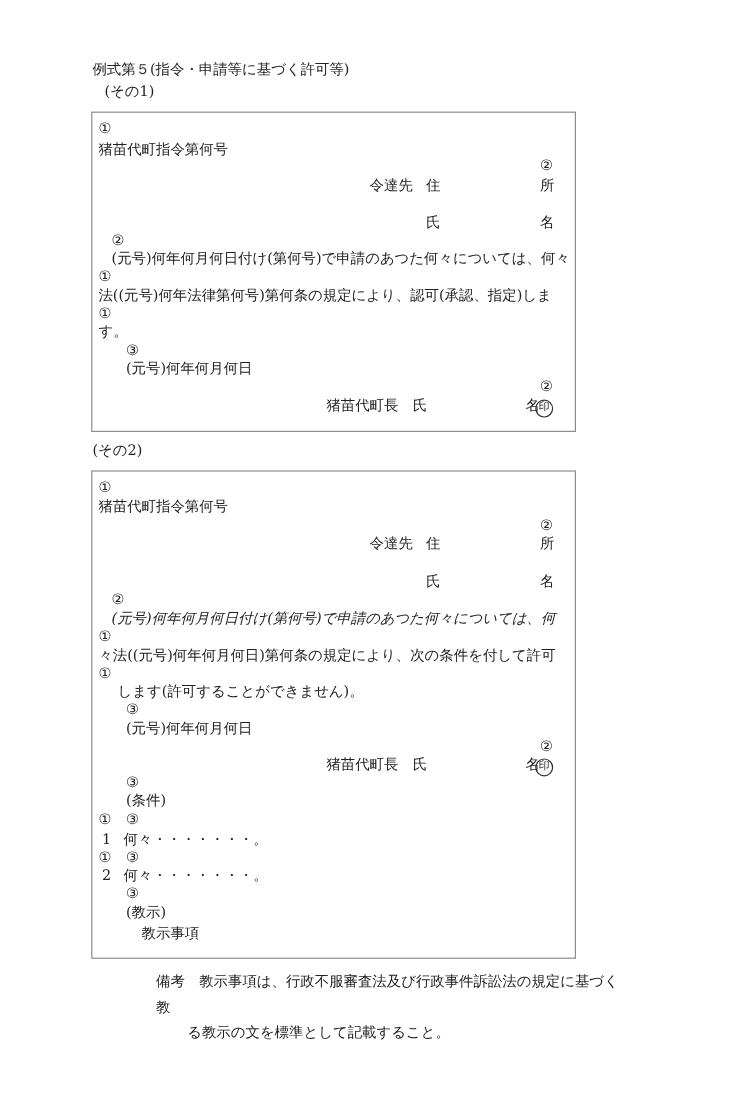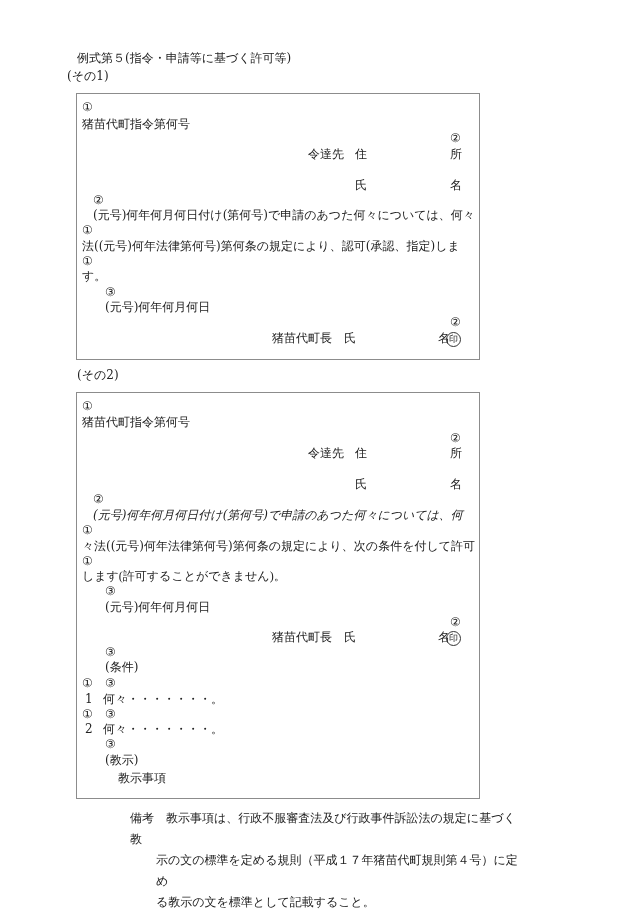--- a/index.html
+++ b/index.html
@@ -12,21 +12,21 @@
   .box { position: absolute; border: 1px solid #8c8c8c; box-sizing: border-box; }
   .seal { display: inline-block; width: 13px; height: 13px; border: 1px solid #333; border-radius: 50%;
           font-size: 9px; line-height: 13px; text-align: center; margin-left: -4px; background: transparent; }
   .note { position: absolute; left: 90px; top: 808px; width: 390px; font-size: 12px; line-height: 21px; margin-left: 40px; }
   .note .indent { padding-left: 26px; display: block; }
 </style>
 </head>
 <body>
 
 <div class="t" style="left:77px;top:51px;">例式第５(指令・申請等に基づく許可等)</div>
-<div class="t" style="left:67px;top:69px;">(その1)</div>
+<div class="t" style="left:87px;top:69px;">(その1)</div>
 
 <div class="box" style="left:76px;top:93px;width:404px;height:267px;"></div>
 <div class="t" style="left:82px;top:100px;">①</div>
 <div class="t" style="left:82px;top:117px;">猪苗代町指令第何号</div>
 <div class="t" style="left:450px;top:131px;">②</div>
 <div class="t" style="left:308px;top:147px;">令達先</div>
 <div class="t" style="left:355px;top:147px;">住</div>
 <div class="t" style="left:450px;top:147px;">所</div>
 <div class="t" style="left:355px;top:178px;">氏</div>
 <div class="t" style="left:450px;top:178px;">名</div>
@@ -49,23 +49,23 @@
 <div class="t" style="left:82px;top:415px;">猪苗代町指令第何号</div>
 <div class="t" style="left:450px;top:431px;">②</div>
 <div class="t" style="left:308px;top:446px;">令達先</div>
 <div class="t" style="left:355px;top:446px;">住</div>
 <div class="t" style="left:450px;top:446px;">所</div>
 <div class="t" style="left:355px;top:477px;">氏</div>
 <div class="t" style="left:450px;top:477px;">名</div>
 <div class="t" style="left:93px;top:492px;">②</div>
 <div class="t" style="left:93px;top:508px;font-style:italic;">(元号)何年何月何日付け(第何号)で申請のあつた何々については、何</div>
 <div class="t" style="left:82px;top:523px;">①</div>
-<div class="t" style="left:82px;top:539px;">々法((元号)何年法律第何号)第何条の規定により、次の条件を付して許可</div>
+<div class="t" style="left:82px;top:539px;">々法((元号)何年何月何日)第何条の規定により、次の条件を付して許可</div>
 <div class="t" style="left:82px;top:554px;">①</div>
-<div class="t" style="left:82px;top:569px;font-family:Liberation Serif, serif;">します(許可することができません)。</div>
+<div class="t" style="left:98px;top:569px;">します(許可することができません)。</div>
 <div class="t" style="left:105px;top:584px;">③</div>
 <div class="t" style="left:105px;top:600px;">(元号)何年何月何日</div>
 <div class="t" style="left:450px;top:615px;">②</div>
 <div class="t" style="left:272px;top:630px;">猪苗代町長　氏</div>
 <div class="t" style="left:438px;top:630px;"><span>名</span><span class="seal">印</span></div>
 <div class="t" style="left:105px;top:645px;">③</div>
 <div class="t" style="left:105px;top:660px;">(条件)</div>
 
 <div class="t" style="left:82px;top:676px;">①</div>
 <div class="t" style="left:105px;top:676px;">③</div>
@@ -76,15 +76,14 @@
 <div class="t" style="left:105px;top:707px;">③</div>
 <div class="t" style="left:85px;top:722px;">2</div>
 <div class="t" style="left:103px;top:722px;">何々・・・・・・・。</div>
 
 <div class="t" style="left:105px;top:737px;">③</div>
 <div class="t" style="left:105px;top:753px;">(教示)</div>
 <div class="t" style="left:118px;top:771px;">教示事項</div>
 
 <div class="note">
   <span>備考</span><span style="display:inline-block;width:12px;"></span><span>教示事項は、行政不服審査法及び行政事件訴訟法の規定に基づく教</span>
-  <span class="indent">示の文の標準を定める規則（平成１７年猪苗代町規則第４号）に定め</span>
   <span class="indent">る教示の文を標準として記載すること。</span>
 </div>
 
 </body></html>

